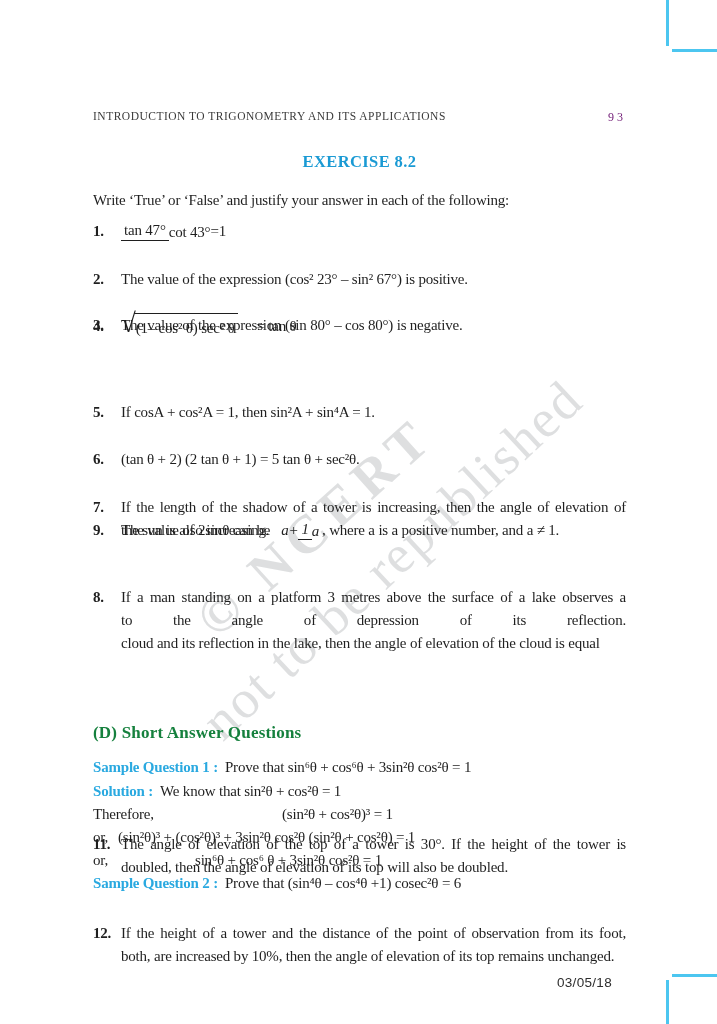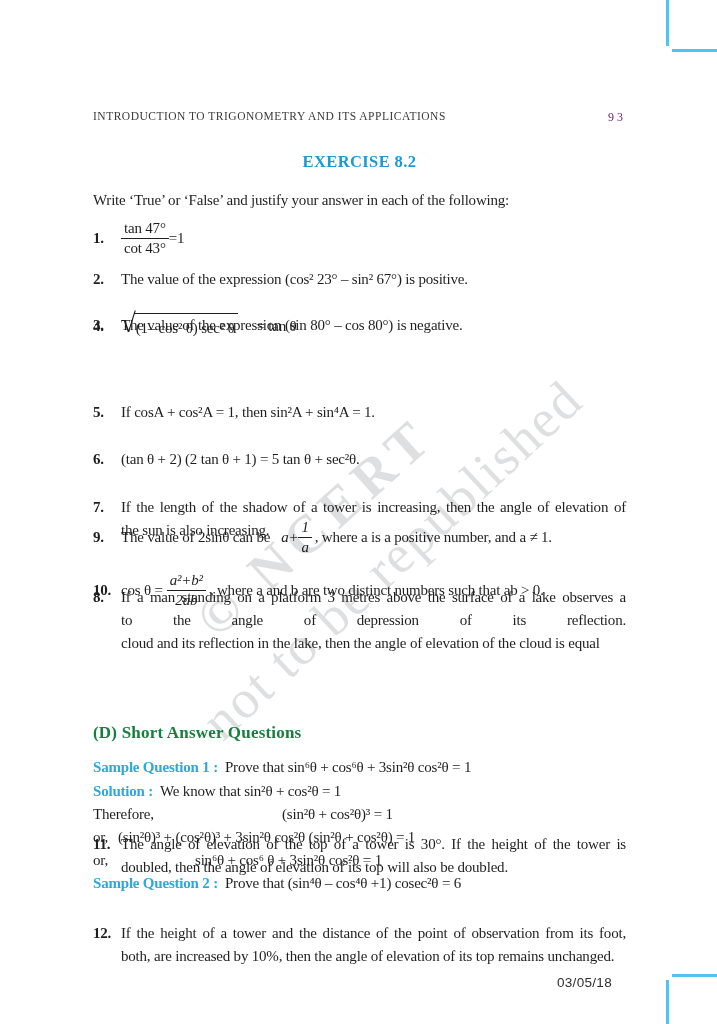--- a/index.html
+++ b/index.html
@@ -21,21 +21,21 @@
   .item{left:93px;width:533px;font-size:15px;line-height:23px;letter-spacing:-0.2px;}
   .inum{font-weight:bold;}
   .qrow{position:relative;}
   .qrow .inum{position:absolute;left:0;top:0;}
   .qrow .qtext{display:block;margin-left:28px;}
   .qlines div{text-align:justify;}
   .qlines div:not(:last-child){text-align-last:justify;}
   .flexrow{display:flex;align-items:center;}
   .flexrow .inum{width:28px;flex:none;}
   
-  .frac{display:inline-flex;flex-direction:column;align-items:center;
+  .frac{display:inline-flex;flex-direction:row;align-items:flex-end;
         font-size:15px;line-height:1.15;vertical-align:middle;}
   .frac .fn{border-bottom:1.4px solid #1f1f1f;padding:0 3px 1px 3px;}
   .frac .fd{padding-top:1px;}
   .it{font-style:italic;}
   .sqrt{display:inline-flex;align-items:flex-start;}
   .rad{font-size:27px;line-height:21px;margin-right:-2px;font-weight:400;}
   .radicand{border-top:1.5px solid #1f1f1f;padding:3px 3px 0 2px;}
   
   .wm{z-index:1;white-space:nowrap;color:#a9adb0;opacity:.38;pointer-events:none;}
   .wm1{left:315px;top:527px;font-size:54px;font-weight:bold;letter-spacing:8px;
@@ -133,29 +133,20 @@
     <span class="inum">9.</span>
     <span>The value of 2sinθ can be</span>
     <span class="it" style="margin-left:11px">a+</span>
     <span class="frac it">
       <span class="fn">1</span>
       <span class="fd">a</span>
     </span>
     <span style="margin-left:3px">, where a is a positive number, and a ≠ 1.</span>
   </div>
 
-  <div class="abs content item flexrow" style="top:572px">
-    <span class="inum">10.</span>
-    <span>cos θ =</span>
-    <span class="frac it" style="margin:0 4px">
-      <span class="fn">a²+b²</span>
-      <span class="fd">2ab</span>
-    </span>
-    <span>, where a and b are two distinct numbers such that ab &gt; 0.</span>
-  </div>
 
   <div class="abs content item qrow" style="top:626px">
     <span class="inum">11.</span>
     <span class="qtext qlines">
       <div>The angle of elevation of the top of a tower is 30°. If the height of the tower is</div>
       <div>doubled, then the angle of elevation of its top will also be doubled.</div>
     </span>
   </div>
 
   <div class="abs content item qrow" style="top:669px">

